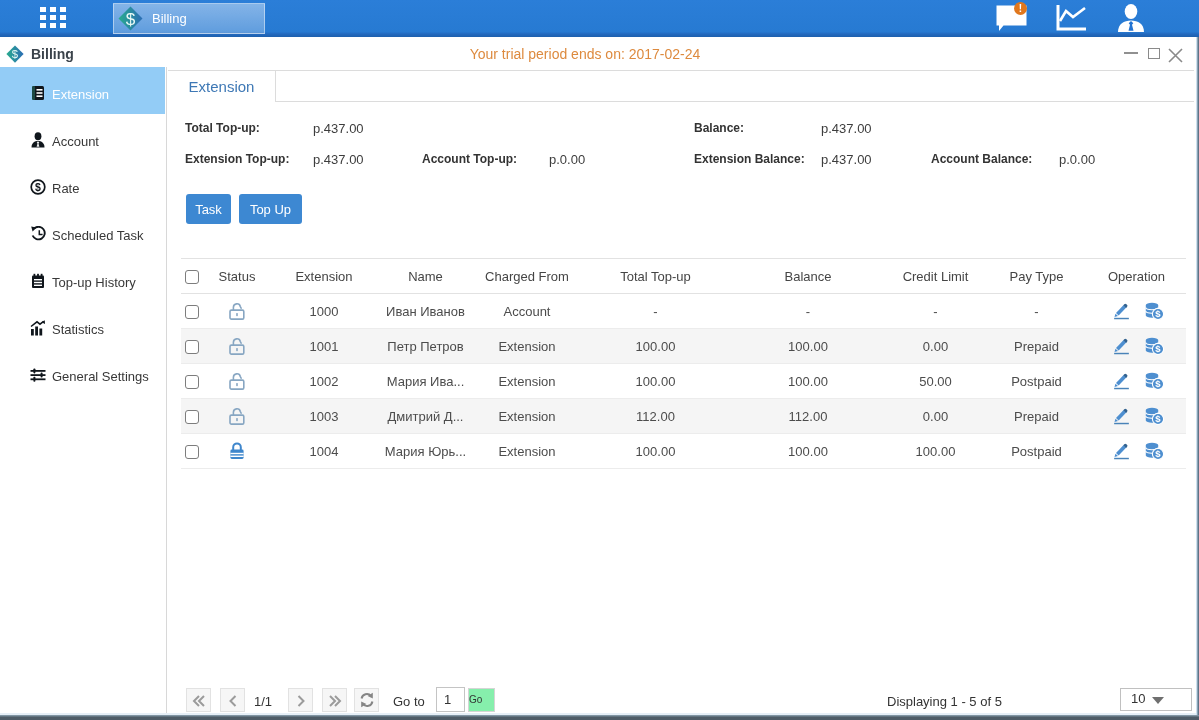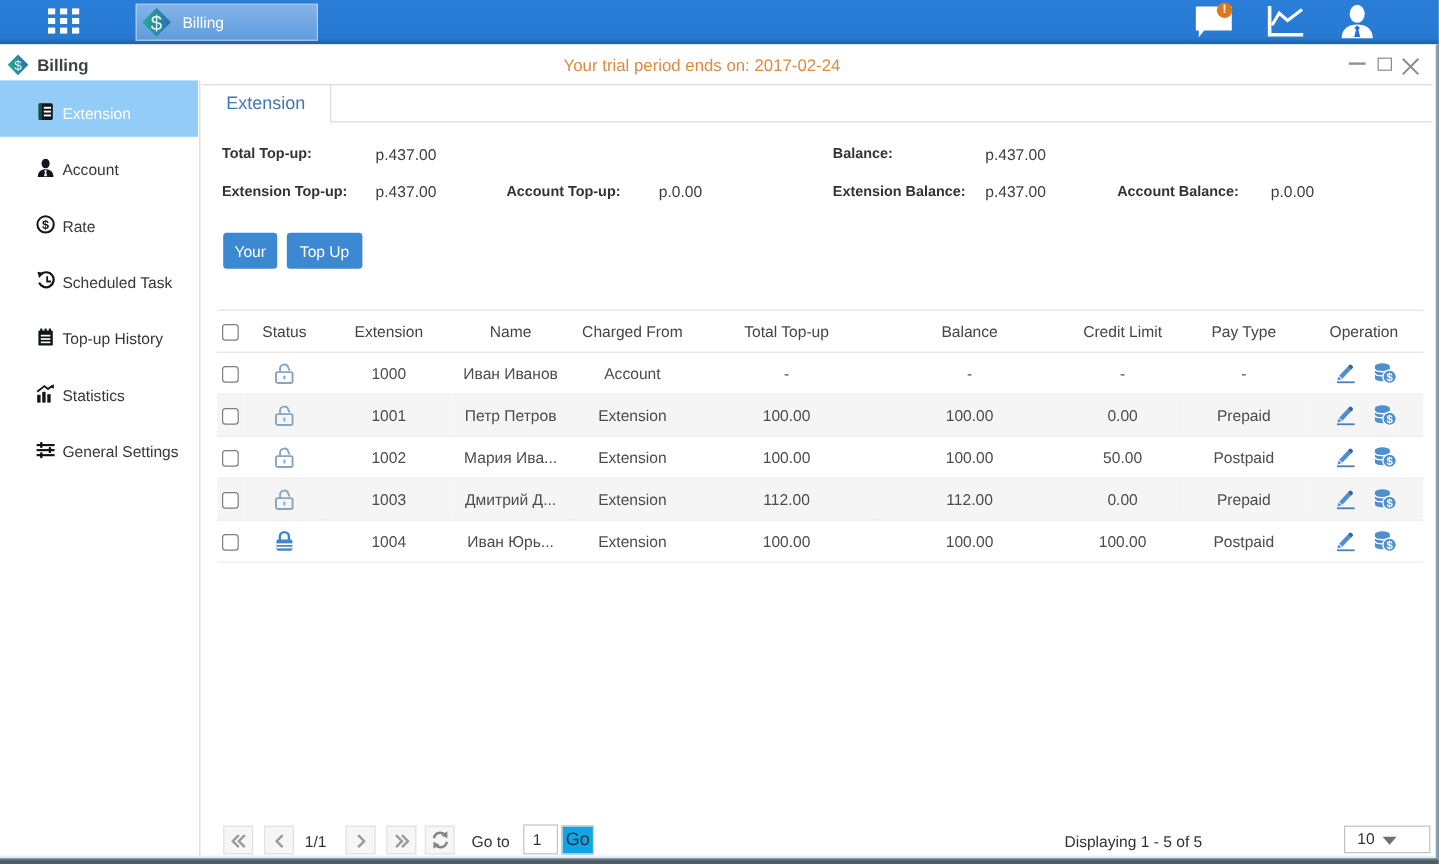--- a/index.html
+++ b/index.html
@@ -58,22 +58,22 @@
   border-radius:3px; background:#fff; vertical-align:middle; }
 
 
 .pgbtn { position:absolute; top:688px; width:25px; height:24px; background:#f6f6f6;
   border:1px solid #e2e2e2; color:#a3a3a3; font-size:17px; font-weight:bold;
   text-align:center; line-height:21px; }
 #pg-label { position:absolute; left:254px; top:694px; font-size:13px; color:#333; }
 #goto { position:absolute; left:393px; top:694px; font-size:13px; color:#333; }
 #gotoinput { position:absolute; left:436px; top:687px; width:29px; height:25px;
   border:1px solid #c4c4c4; background:#fff; font-size:13px; color:#333; padding-left:7px; line-height:23px; }
-#gobtn { position:absolute; left:468px; top:688px; width:27px; height:24px; background:#0ea5e9;
-  border:1px solid #d5d5d5; color:#333; font-size:15px; text-align:center; line-height:22px; }
+#gobtn { position:absolute; left:468px; top:688px; width:27px; height:24px; background:#86efac;
+  border:1px solid #d5d5d5; color:#333; font-size:10px; line-height:22px; }
 #displaying { position:absolute; left:887px; top:694px; width:223px; font-size:13px; color:#333; }
 #pagesize { position:absolute; left:1120px; top:688px; width:72px; height:23px;
   border:1px solid #c0c0c0; background:#fff; font-size:13px; color:#333; }
 #pagesize span { position:absolute; left:10px; top:2px; }
 
 
 #bottombar { position:absolute; left:0; top:715px; width:1199px; height:5px;
   background:linear-gradient(180deg,#8fa5b4,#4e5c67 45%,#4e5c67); }
 #bottomlight { position:absolute; left:0; top:713px; width:1199px; height:2px; background:#e6eff7; }
 #rightedge { position:absolute; left:1196px; top:37px; width:3px; height:678px;
@@ -273,21 +273,21 @@
 
 <div class="lbl" style="left:185px;top:152px">Extension Top-up:</div>
 <div class="val" style="left:313px;top:152px">p.437.00</div>
 <div class="lbl" style="left:422px;top:152px">Account Top-up:</div>
 <div class="val" style="left:549px;top:152px">p.0.00</div>
 <div class="lbl" style="left:694px;top:152px">Extension Balance:</div>
 <div class="val" style="left:821px;top:152px">p.437.00</div>
 <div class="lbl" style="left:931px;top:152px">Account Balance:</div>
 <div class="val" style="left:1059px;top:152px">p.0.00</div>
 
-<div class="btn" style="left:186px;width:45px">Your</div>
+<div class="btn" style="left:186px;width:45px">Task</div>
 <div class="btn" style="left:239px;width:63px">Top Up</div>
 
 <table id="tbl">
   <colgroup>
     <col style="width:22px">
       <col style="width:68px">
       <col style="width:106px">
       <col style="width:97px">
     <col style="width:106px">
       <col style="width:151px">
@@ -380,21 +380,21 @@
           </svg><svg width="20" height="18" viewBox="0 0 20 18" style="vertical-align:middle">
             <use href="#coins"></use>
           </svg></td>
   </tr>
   <tr>
     <td style="text-align:left"><span class="cb" style="margin-left:4px"></span></td>
     <td><svg width="16" height="18" viewBox="0 0 16 18" style="vertical-align:middle">
             <use href="#lockclosed"></use>
           </svg></td>
         <td>1004</td>
-        <td>Иван Юрь...</td>
+        <td>Мария Юрь...</td>
         <td>Extension</td>
     <td>100.00</td>
         <td>100.00</td>
         <td>100.00</td>
         <td>Postpaid</td>
         <td><svg width="17" height="18" viewBox="0 0 18 18" style="vertical-align:middle;margin-left:3px;margin-right:14px">
             <use href="#pencil"></use>
           </svg><svg width="20" height="18" viewBox="0 0 20 18" style="vertical-align:middle">
             <use href="#coins"></use>
           </svg></td>

